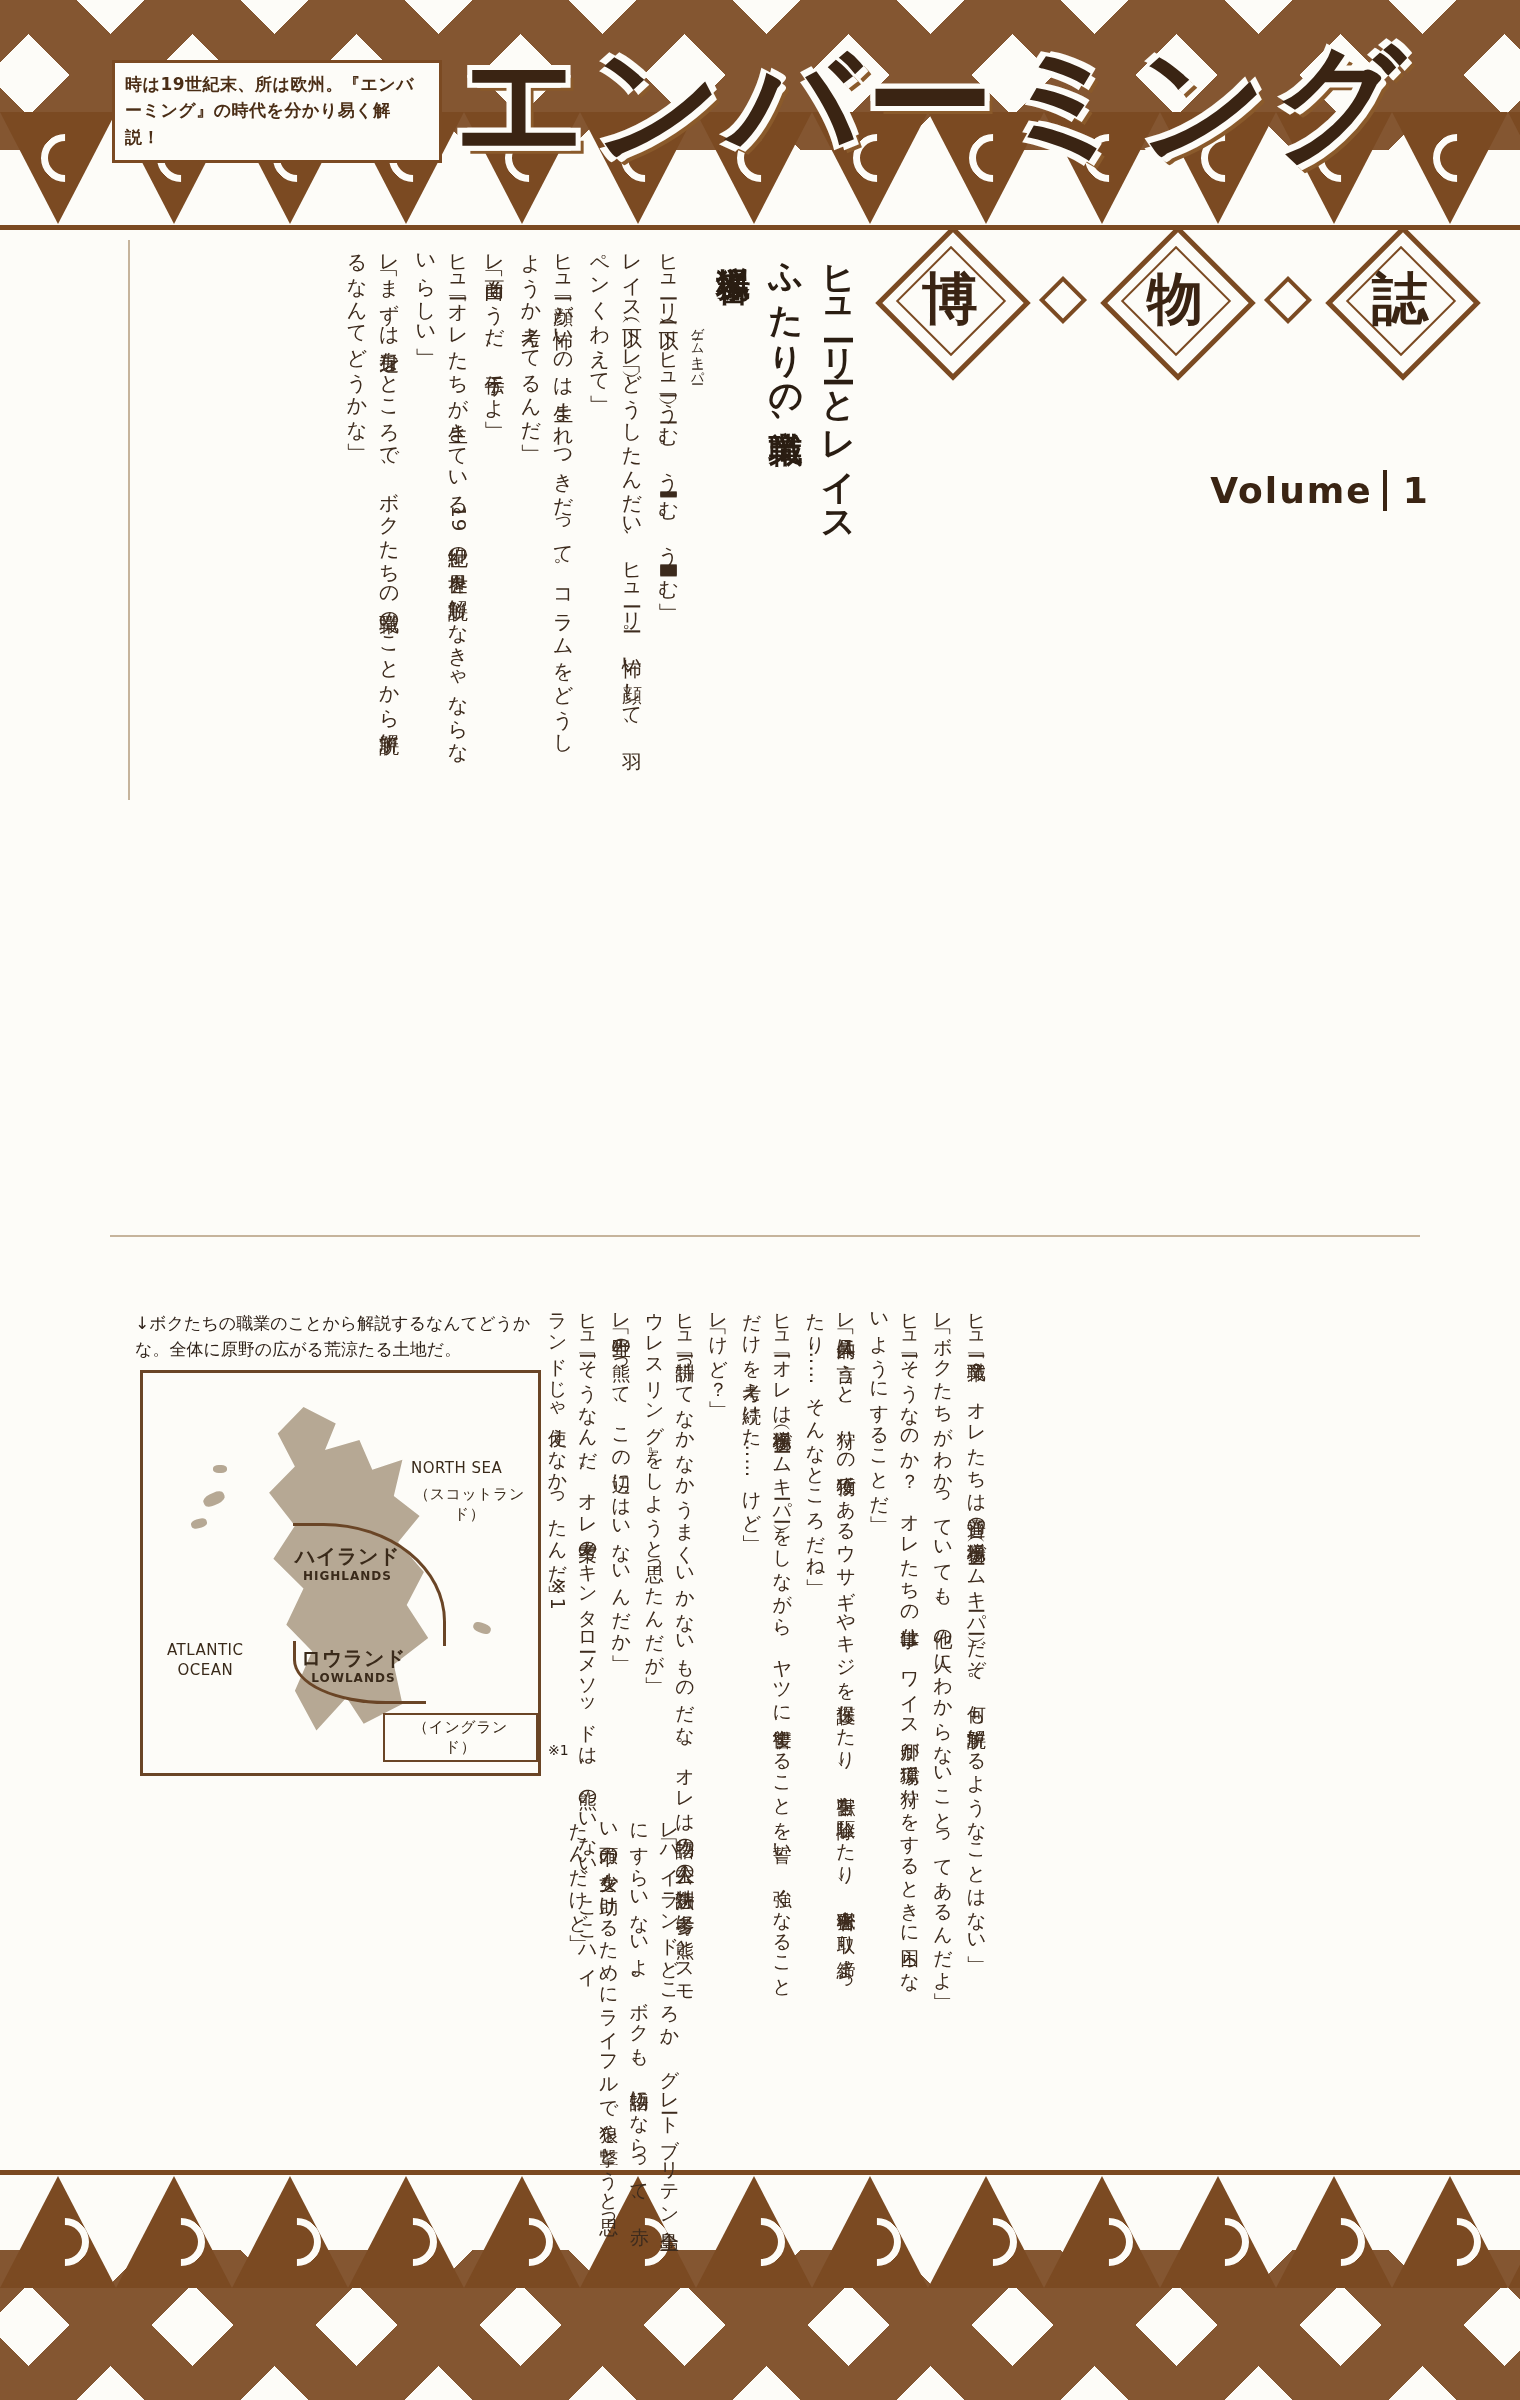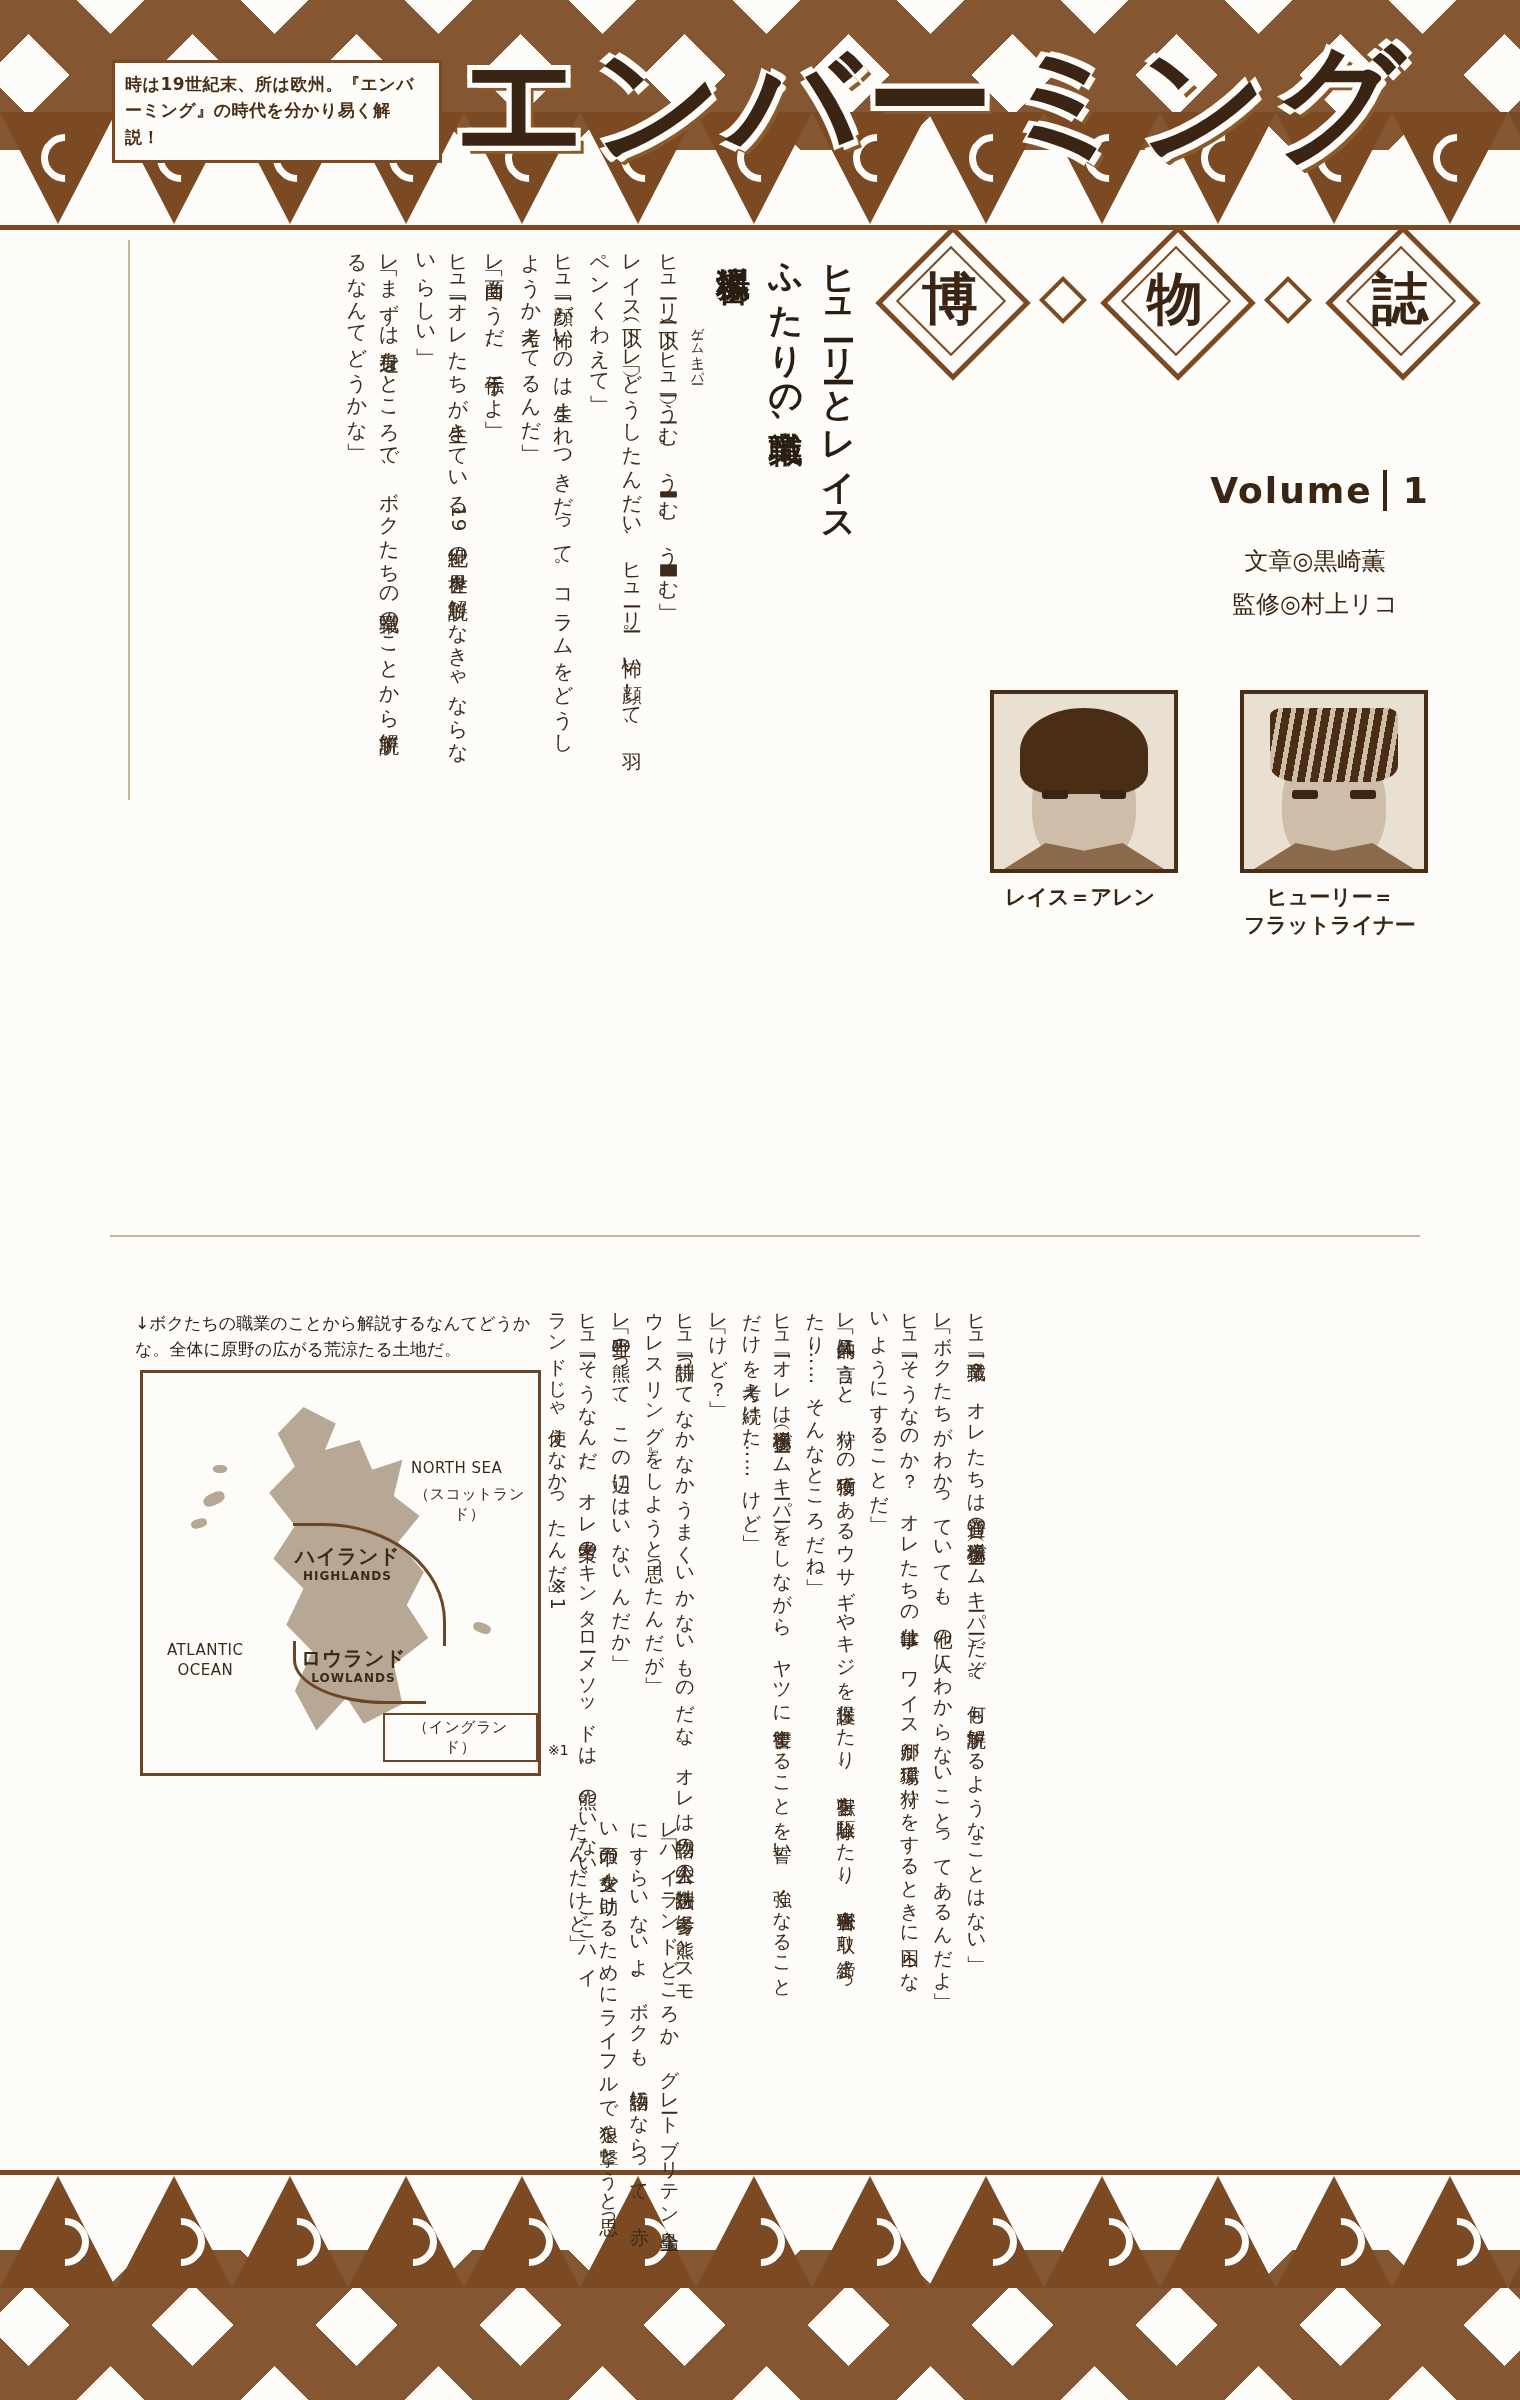--- a/index.html
+++ b/index.html
@@ -612,52 +612,21 @@
     <div class="diamond-sep"></div>
     <div class="kanji-diamond">
       <span>誌</span>
     </div>
   </div>
 
   <div class="volume-line">
     <span>Volume</span><span class="vnum">1</span>
   </div>
 
-  <div class="credits">
-    <div>文章◎黒崎薫</div>
-    <div>監修◎村上リコ</div>
-  </div>
-
-  <div class="portraits">
-    <div class="portrait">
-      <div class="frame">
-        <div class="face"></div>
-        <div class="hair"></div>
-        <div class="eyes">
-            <i></i>
-            <i></i>
-          </div>
-        <div class="collar"></div>
-      </div>
-      <div class="caption">レイス＝アレン</div>
-    </div>
-    <div class="portrait spiky">
-      <div class="frame">
-        <div class="face"></div>
-        <div class="hair"></div>
-        <div class="eyes">
-            <i></i>
-            <i></i>
-          </div>
-        <div class="collar"></div>
-      </div>
-      <div class="caption" style="white-space:pre-line">ヒューリー＝
-フラットライナー</div>
-    </div>
-  </div>
+
 
   <div class="vr-rule"></div>
 
   <div class="top-article">
     <div class="headline">
       <div>ヒューリーとレイス</div>
       <div>ふたりの職業、</div>
       <div class="ruby-host">
         <span>猟場番</span>
         <span class="ruby">ゲームキーパー</span>

